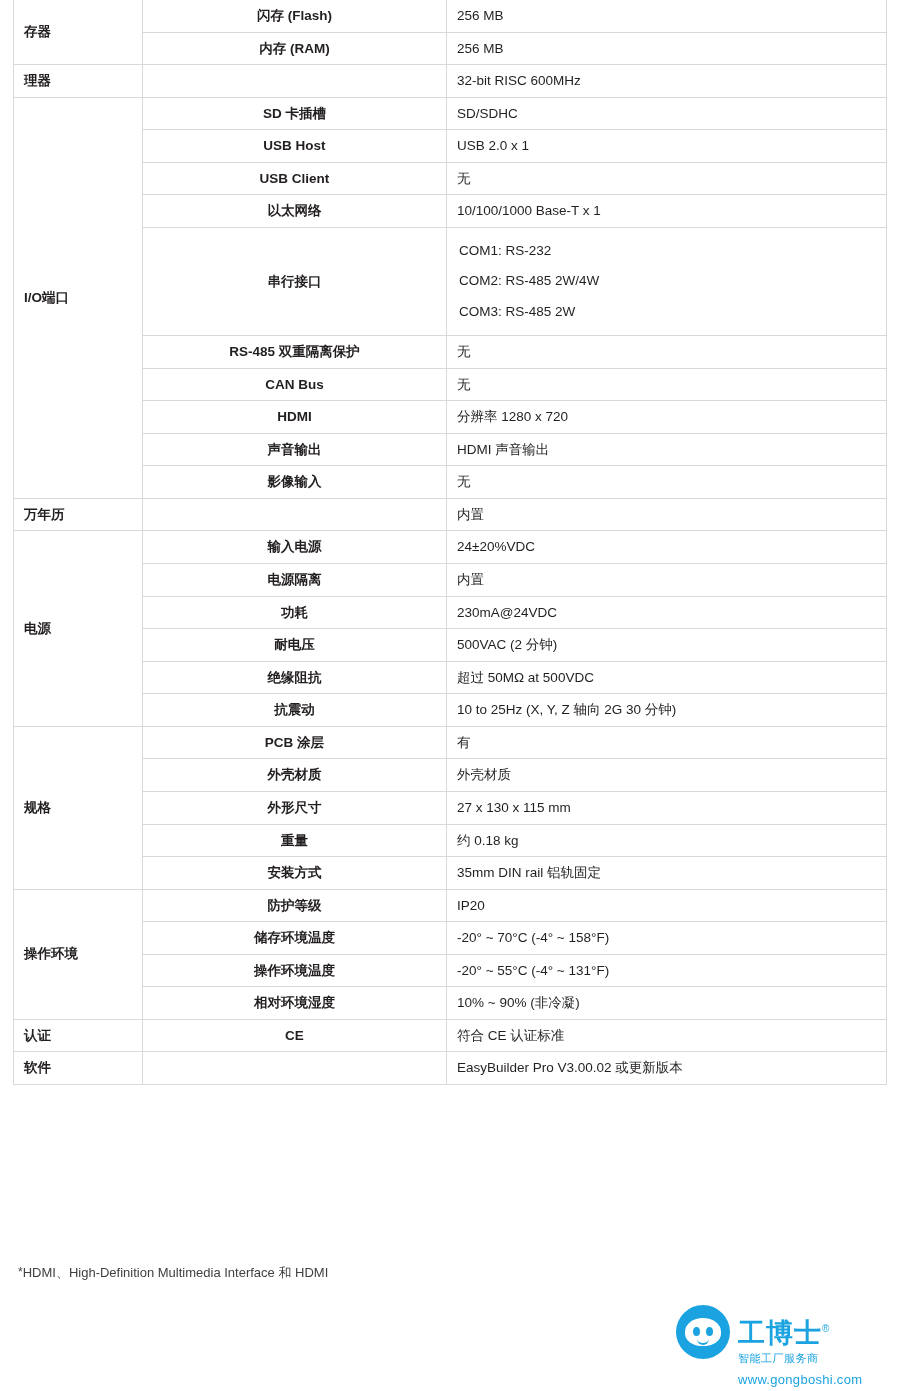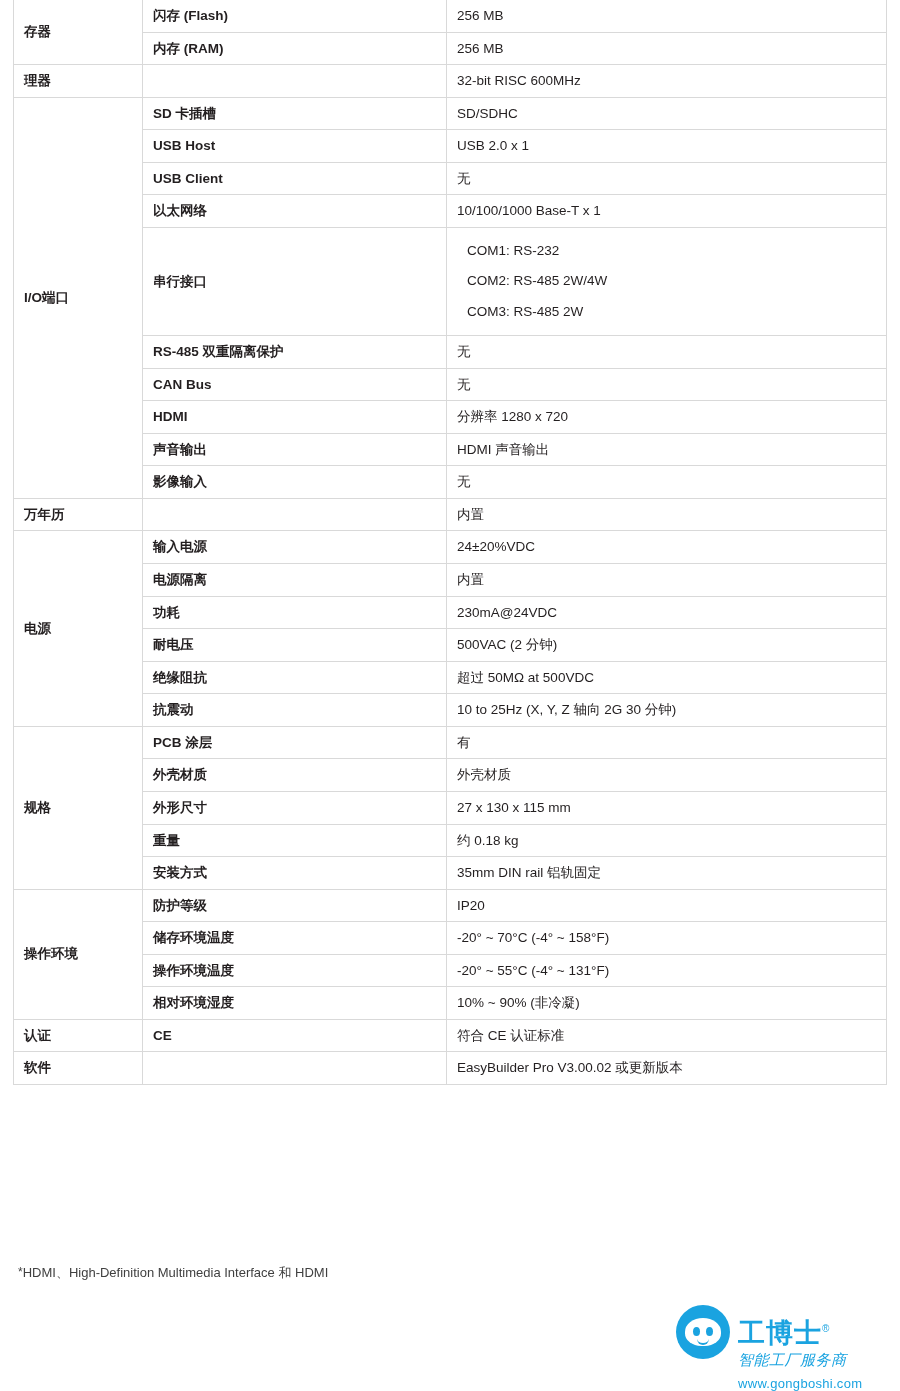--- a/index.html
+++ b/index.html
@@ -36,32 +36,32 @@
     color: #231f20;
   }
   td.cat {
     width: 108px;
     text-align: left;
     font-weight: bold;
     border-left: none;
   }
   td.sub {
     width: 283px;
-    text-align: left;
+    text-align: center;
     font-weight: bold;
     padding-left: 16px;
   }
   td.val {
     text-align: left;
     font-weight: normal;
     border-right: none;
   }
   td.val.multi {
     line-height: 2.25;
-    padding: 8px 20px;
+    padding: 8px 12px;
   }
   td.val .ln {
     display: block;
   }
   
   table.spec tr:first-child td {
     border-top: none;
   }
   .footnote {
     position: absolute;
@@ -133,25 +133,24 @@
     color: #1aa3e0;
     letter-spacing: 1px;
     line-height: 1.15;
   }
   .wm-reg {
     font-size: 10px;
     vertical-align: super;
     font-weight: normal;
   }
   .wm-sub {
-    font-size: 15px;
+    font-size: 11px;
     color: #1aa3e0;
     letter-spacing: 0.5px;
     margin-top: 2px;
-    font-style: italic;
   }
   .wm-url {
     font-size: 13px;
     color: #1aa3e0;
     letter-spacing: 0.3px;
     margin-top: 6px;
   }
 </style>
 </head>
 <body>

